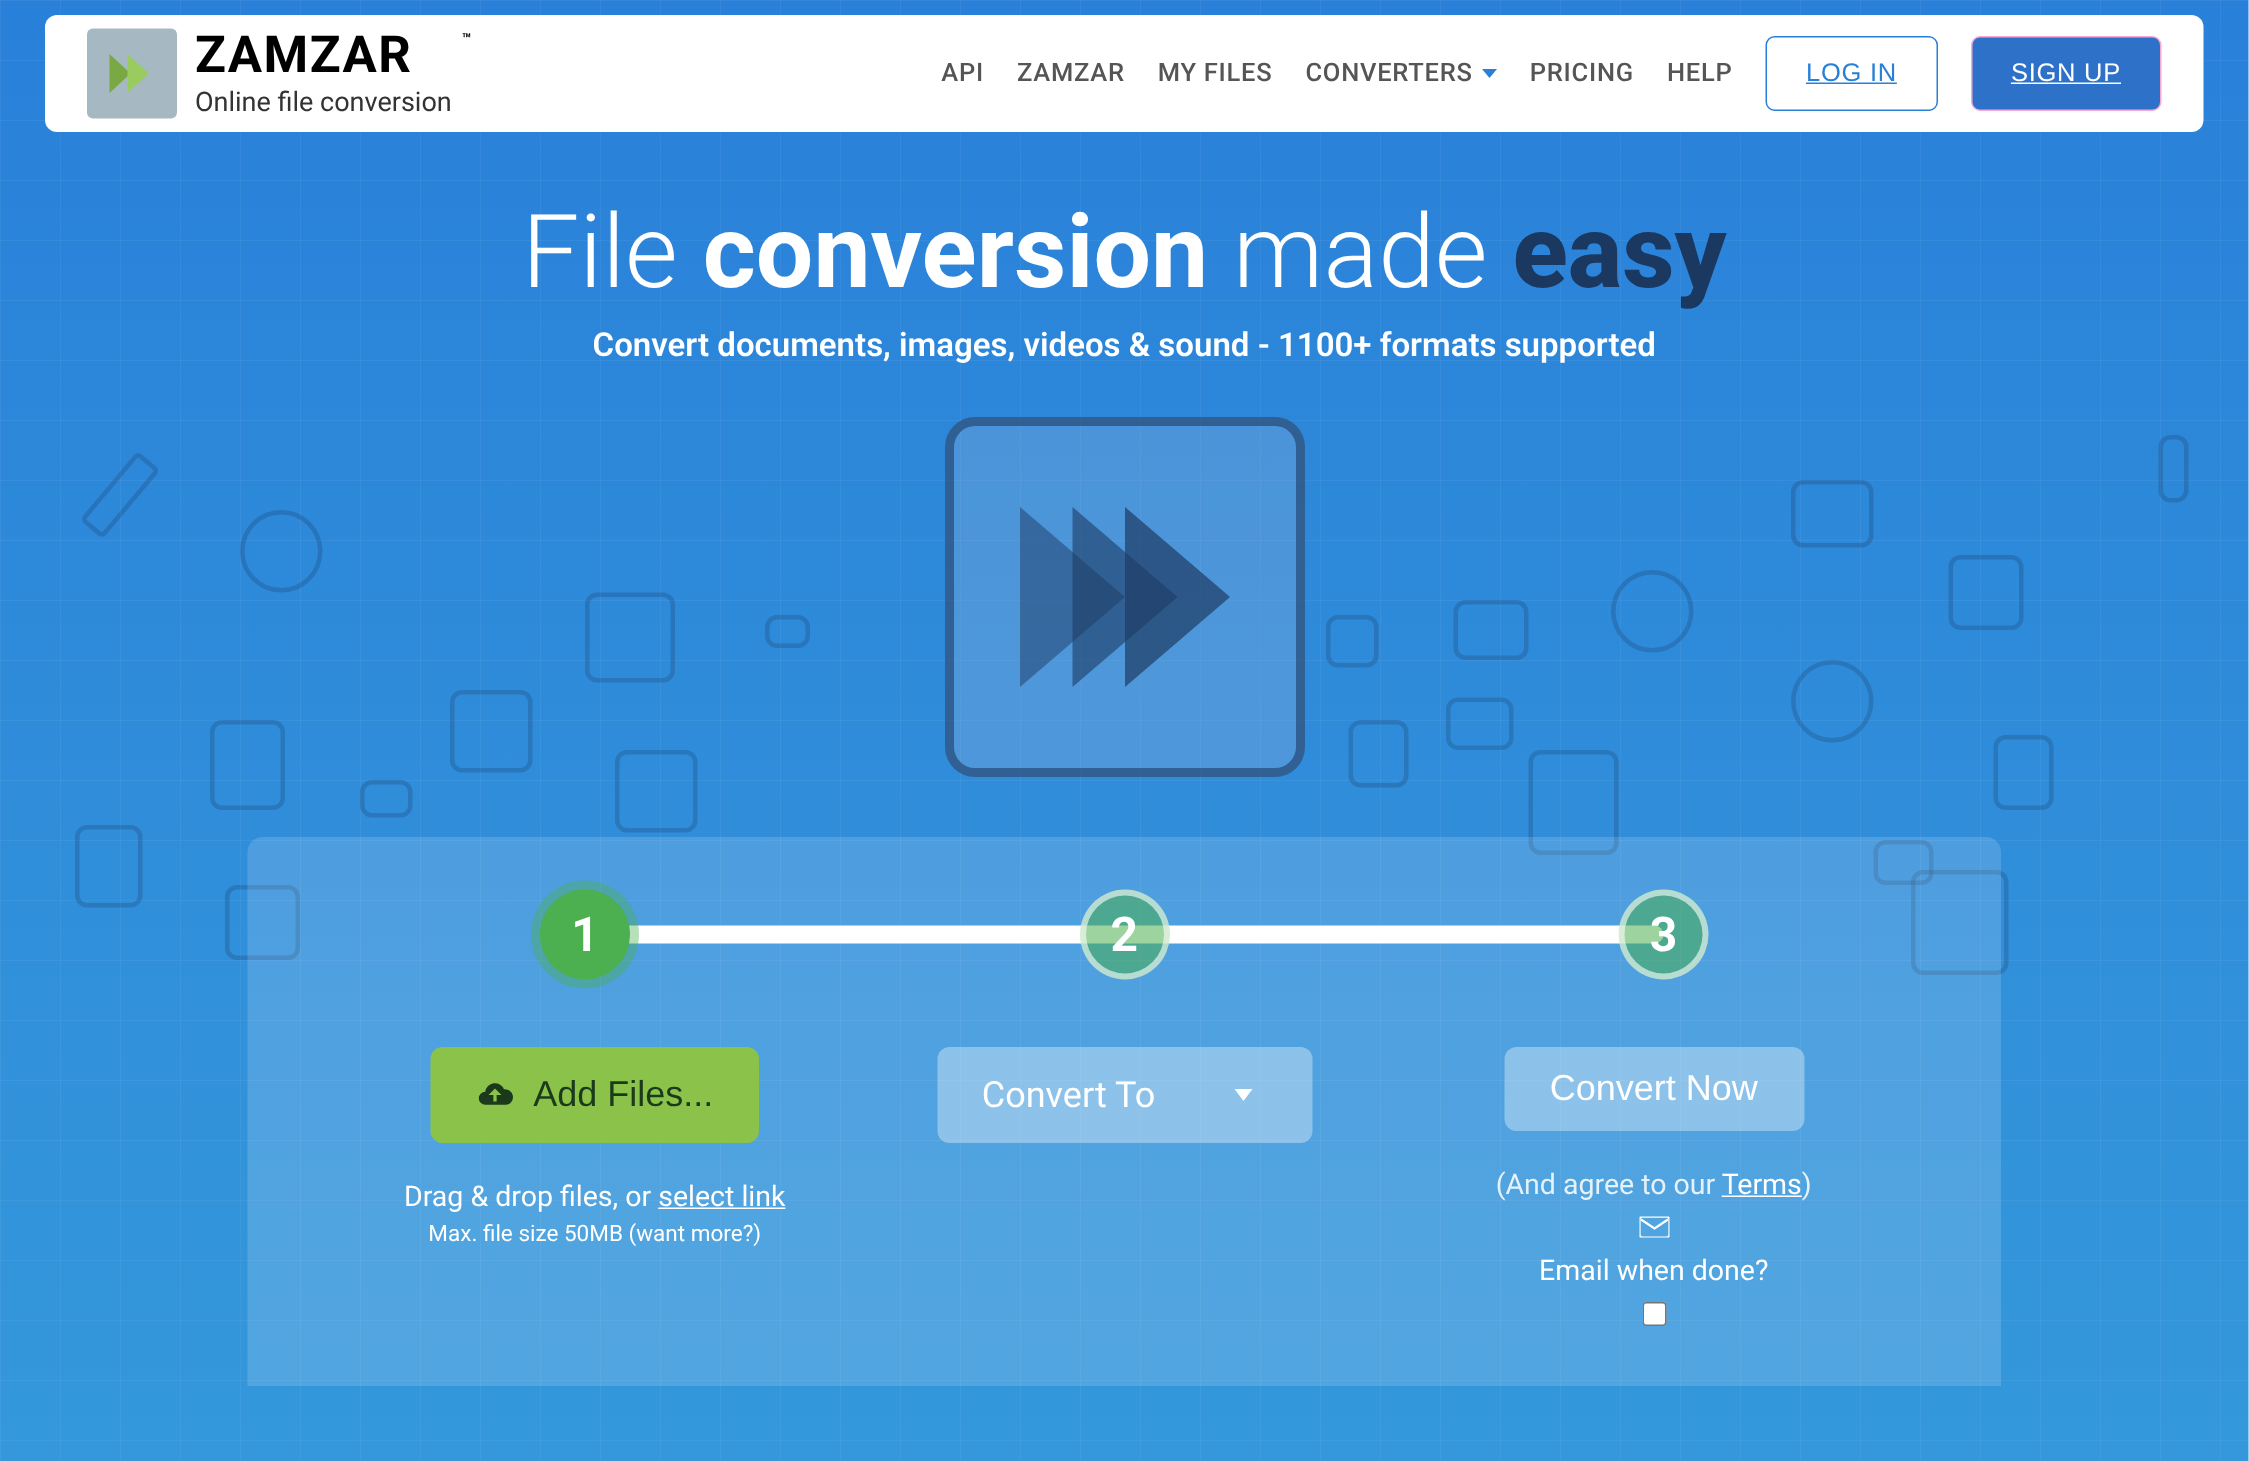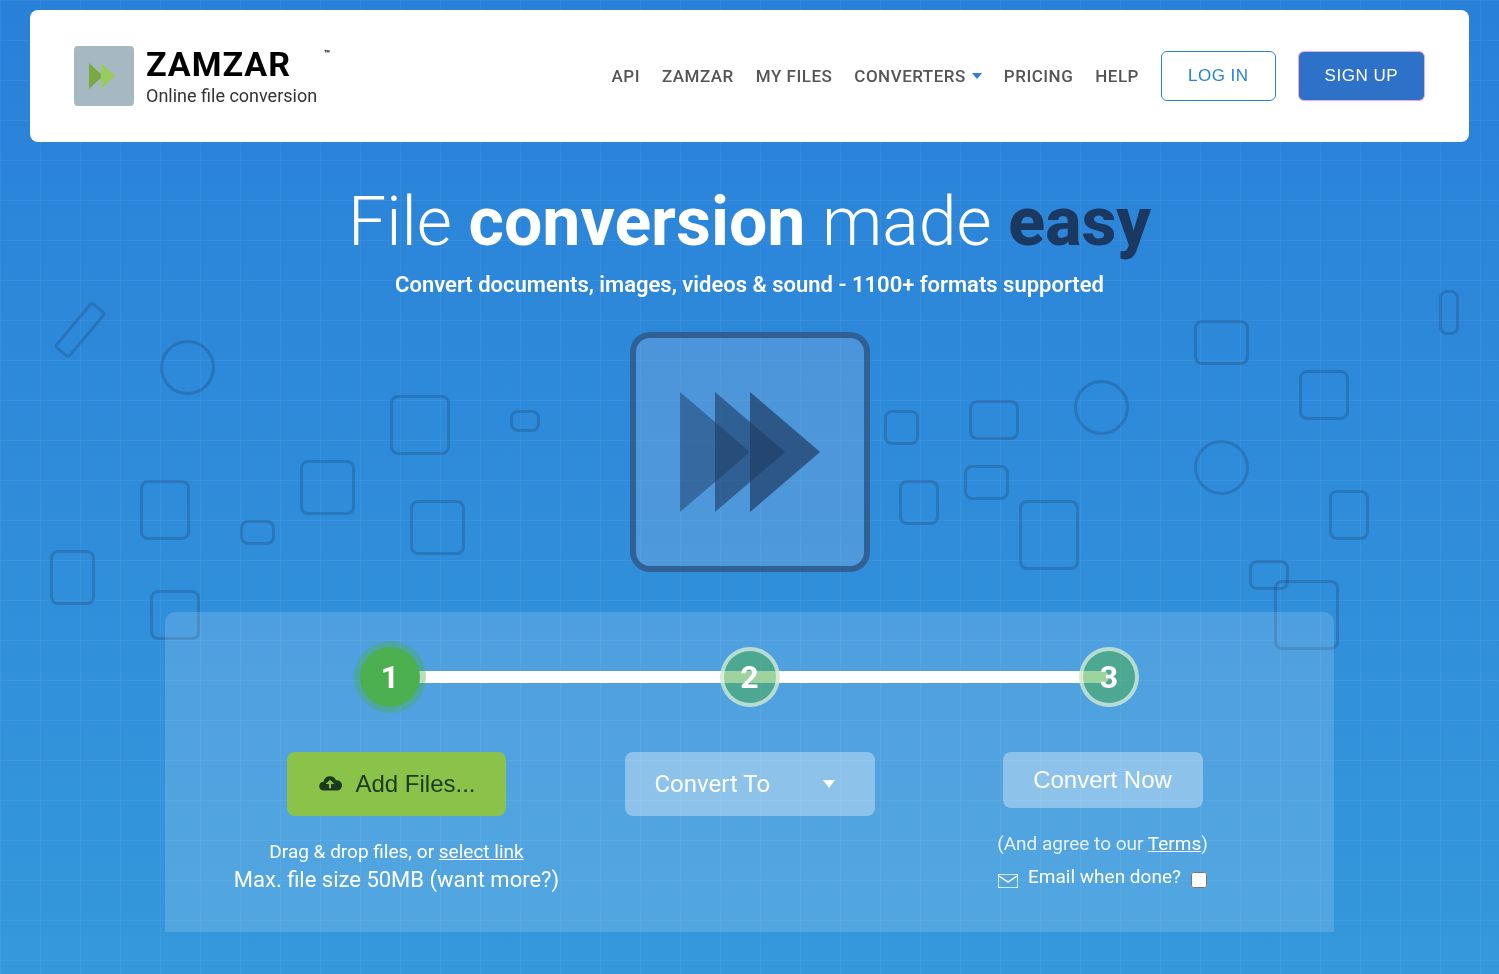--- a/index.html
+++ b/index.html
@@ -15,22 +15,22 @@
   width: 1499px;
   overflow: hidden;
   position: relative;
 }
 .navbar {
   background: #fff;
   margin: 10px 30px 0 30px;
   border-radius: 8px;
   display: flex;
   align-items: center;
-  padding: 14px 44px;
-  height: 132px;
+  padding: 14px 28px;
+  height: 78px;
 }
 .logo-box {
   display: flex;
   align-items: center;
   gap: 12px;
 }
 .logo-icon {
   width: 60px;
   height: 60px;
   background: #a6b8c2;
@@ -47,20 +47,21 @@
 .nav-link { color: #555; font-size: 17px; font-weight: 500; text-decoration: none; letter-spacing: 0.5px; }
 .nav-link.dd { display: flex; align-items: center; gap: 6px; }
 .caret-down { width: 0; height: 0; border-left: 5px solid transparent; border-right: 5px solid transparent; border-top: 6px solid #2980d9; }
 .btn {
   padding: 14px 26px;
   border-radius: 6px;
   font-size: 17px;
   font-weight: 500;
   cursor: pointer;
   letter-spacing: 0.5px;
+  text-decoration: underline;
 }
 .btn-outline { background: #fff; border: 1px solid #2980d9; color: #2980d9; }
 .btn-primary { background: #2d72c8; border: 1px solid #f9a8d4; color: #fff; }
 .hero { text-align: center; padding: 40px 20px 10px; }
 .hero-title { font-size: 68px; font-weight: 300; color: #fff; }
 .hero-title .bold { font-weight: 700; }
 .hero-title .easy { font-weight: 800; color: #1a3860; }
 .hero-sub { font-size: 22px; font-weight: 600; color: #fff; margin-top: 10px; }
 .center-graphic {
   width: 240px; height: 240px; margin: 25px auto 40px;
@@ -102,24 +103,24 @@
   padding: 18px 40px 18px 30px; font-size: 24px; width: 250px; text-align:left;
   position: relative; display:flex; align-items:center; justify-content:space-between;
 }
 .select-caret { width:0;height:0;border-left:6px solid transparent;border-right:6px solid transparent;border-top:8px solid #fff; }
 .btn-convert {
   background: rgba(255,255,255,0.35); color: #fff; border: none; border-radius: 8px;
   padding: 14px 30px; font-size: 24px; width: 200px;
 }
 .hint { color: #fff; font-size: 19px; margin-top: 24px; }
 .hint a { color: #fff; text-decoration: underline; }
-.hint2 { color: #fff; font-size: 22px; margin-top: 4px; }
+.hint2 { color: #fff; font-size: 15px; margin-top: 4px; }
 .agree { color: rgba(255,255,255,0.85); font-size: 19px; margin-top: 24px; }
 .agree a { color: #fff; text-decoration: underline; }
-.email-row { color: #fff; font-size: 19px; margin-top: 10px; display:flex; align-items:flex-end; gap:10px; justify-content:center;}
+.email-row { color: #fff; font-size: 19px; margin-top: 10px; display:flex; align-items:center; gap:10px; justify-content:center;flex-direction:column;}
 .email-row input { width:16px; height:16px; }
 .envelope-icon { width:20px; height:14px; display:inline-block; }
 </style>
 </head>
 <body>
 
 <div class="bg-icons">
   <div class="bgi" style="top:80px;left:70px;width:20px;height:60px;transform:rotate(40deg);border-radius:4px;"></div>
   <div class="bgi" style="top:120px;left:160px;width:55px;height:55px;border-radius:50%;"></div>
   <div class="bgi" style="top:260px;left:140px;width:50px;height:60px;"></div>

